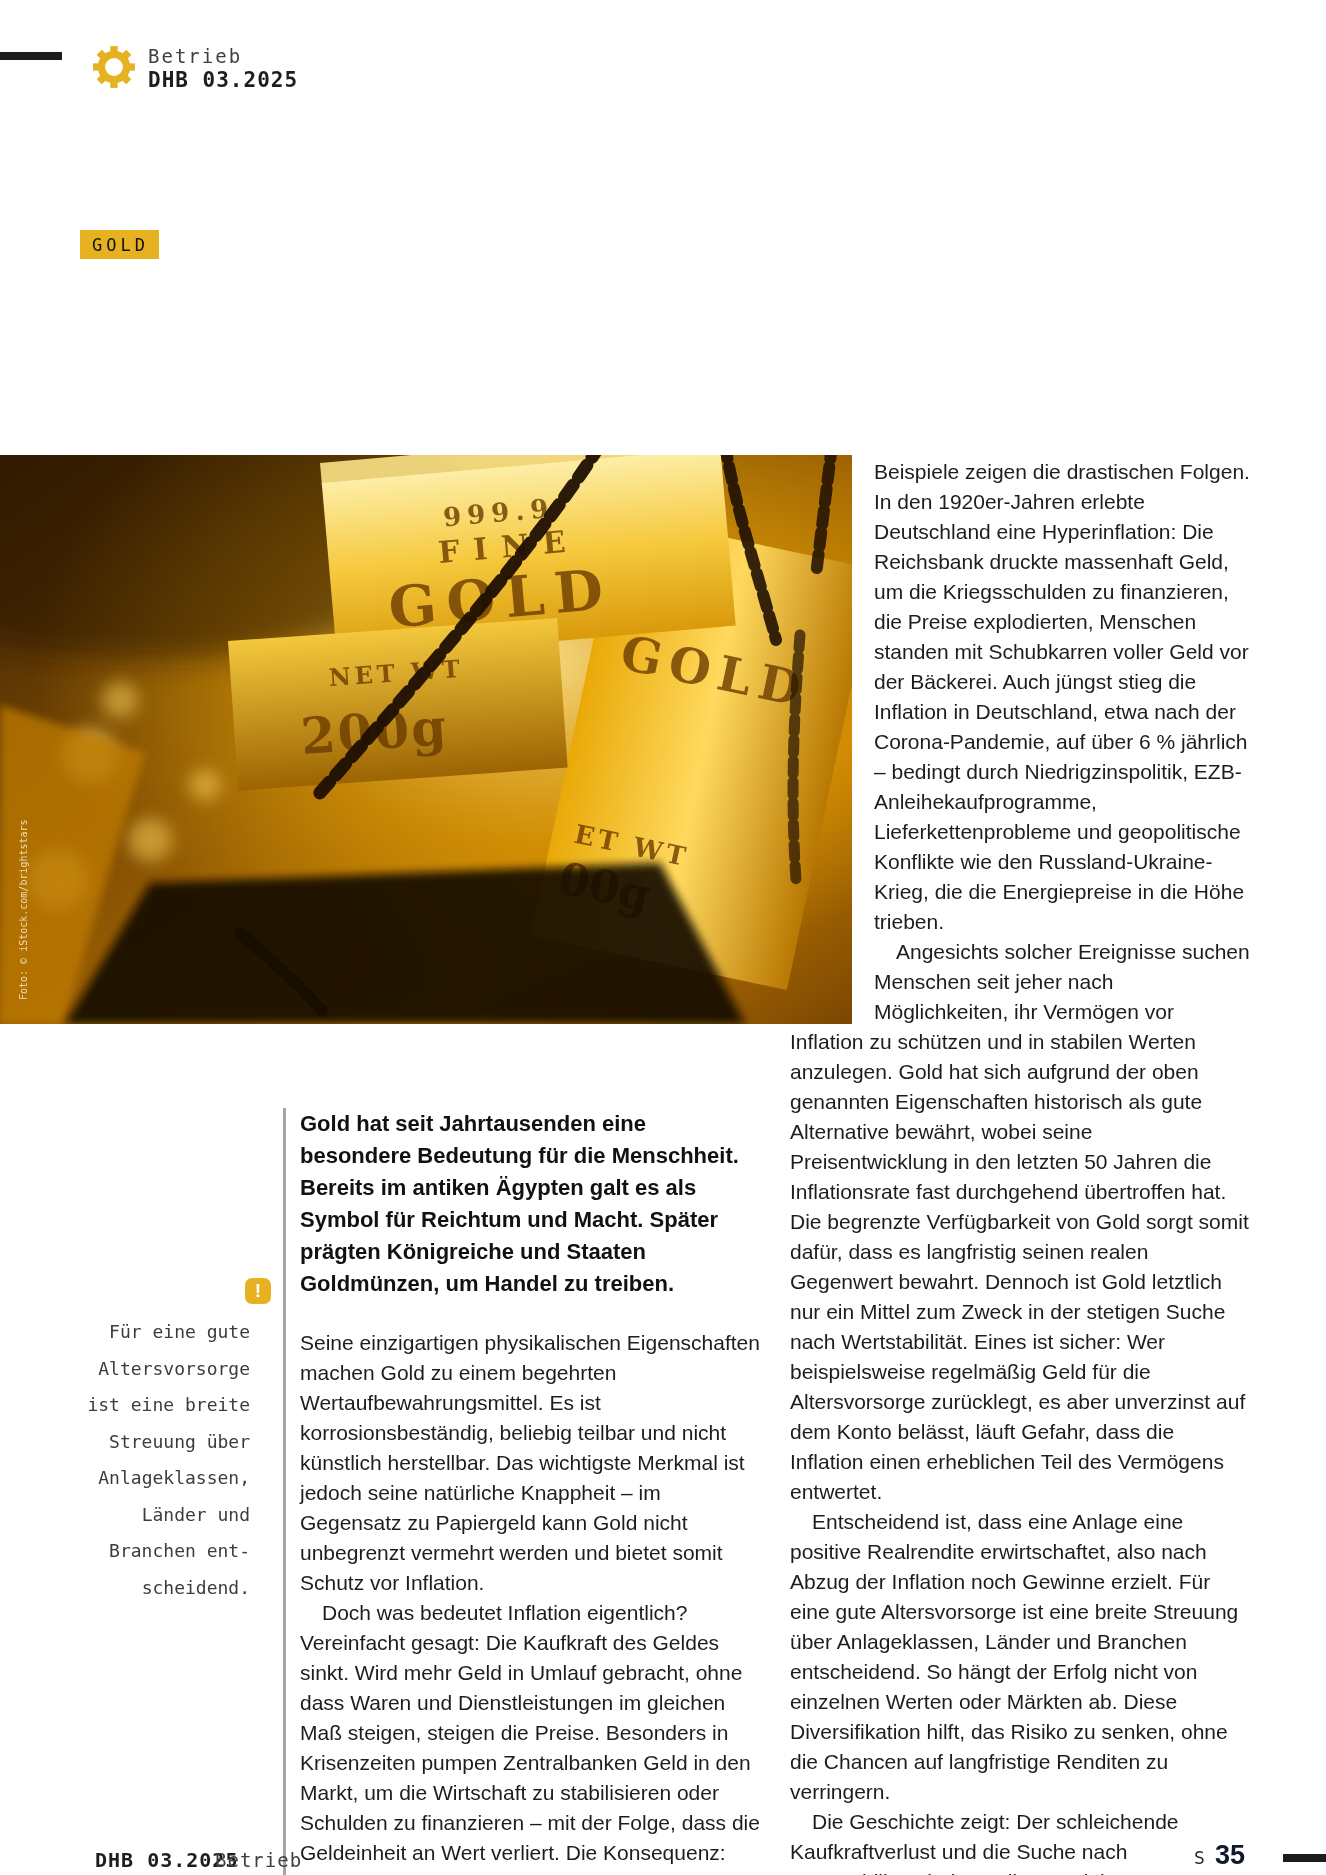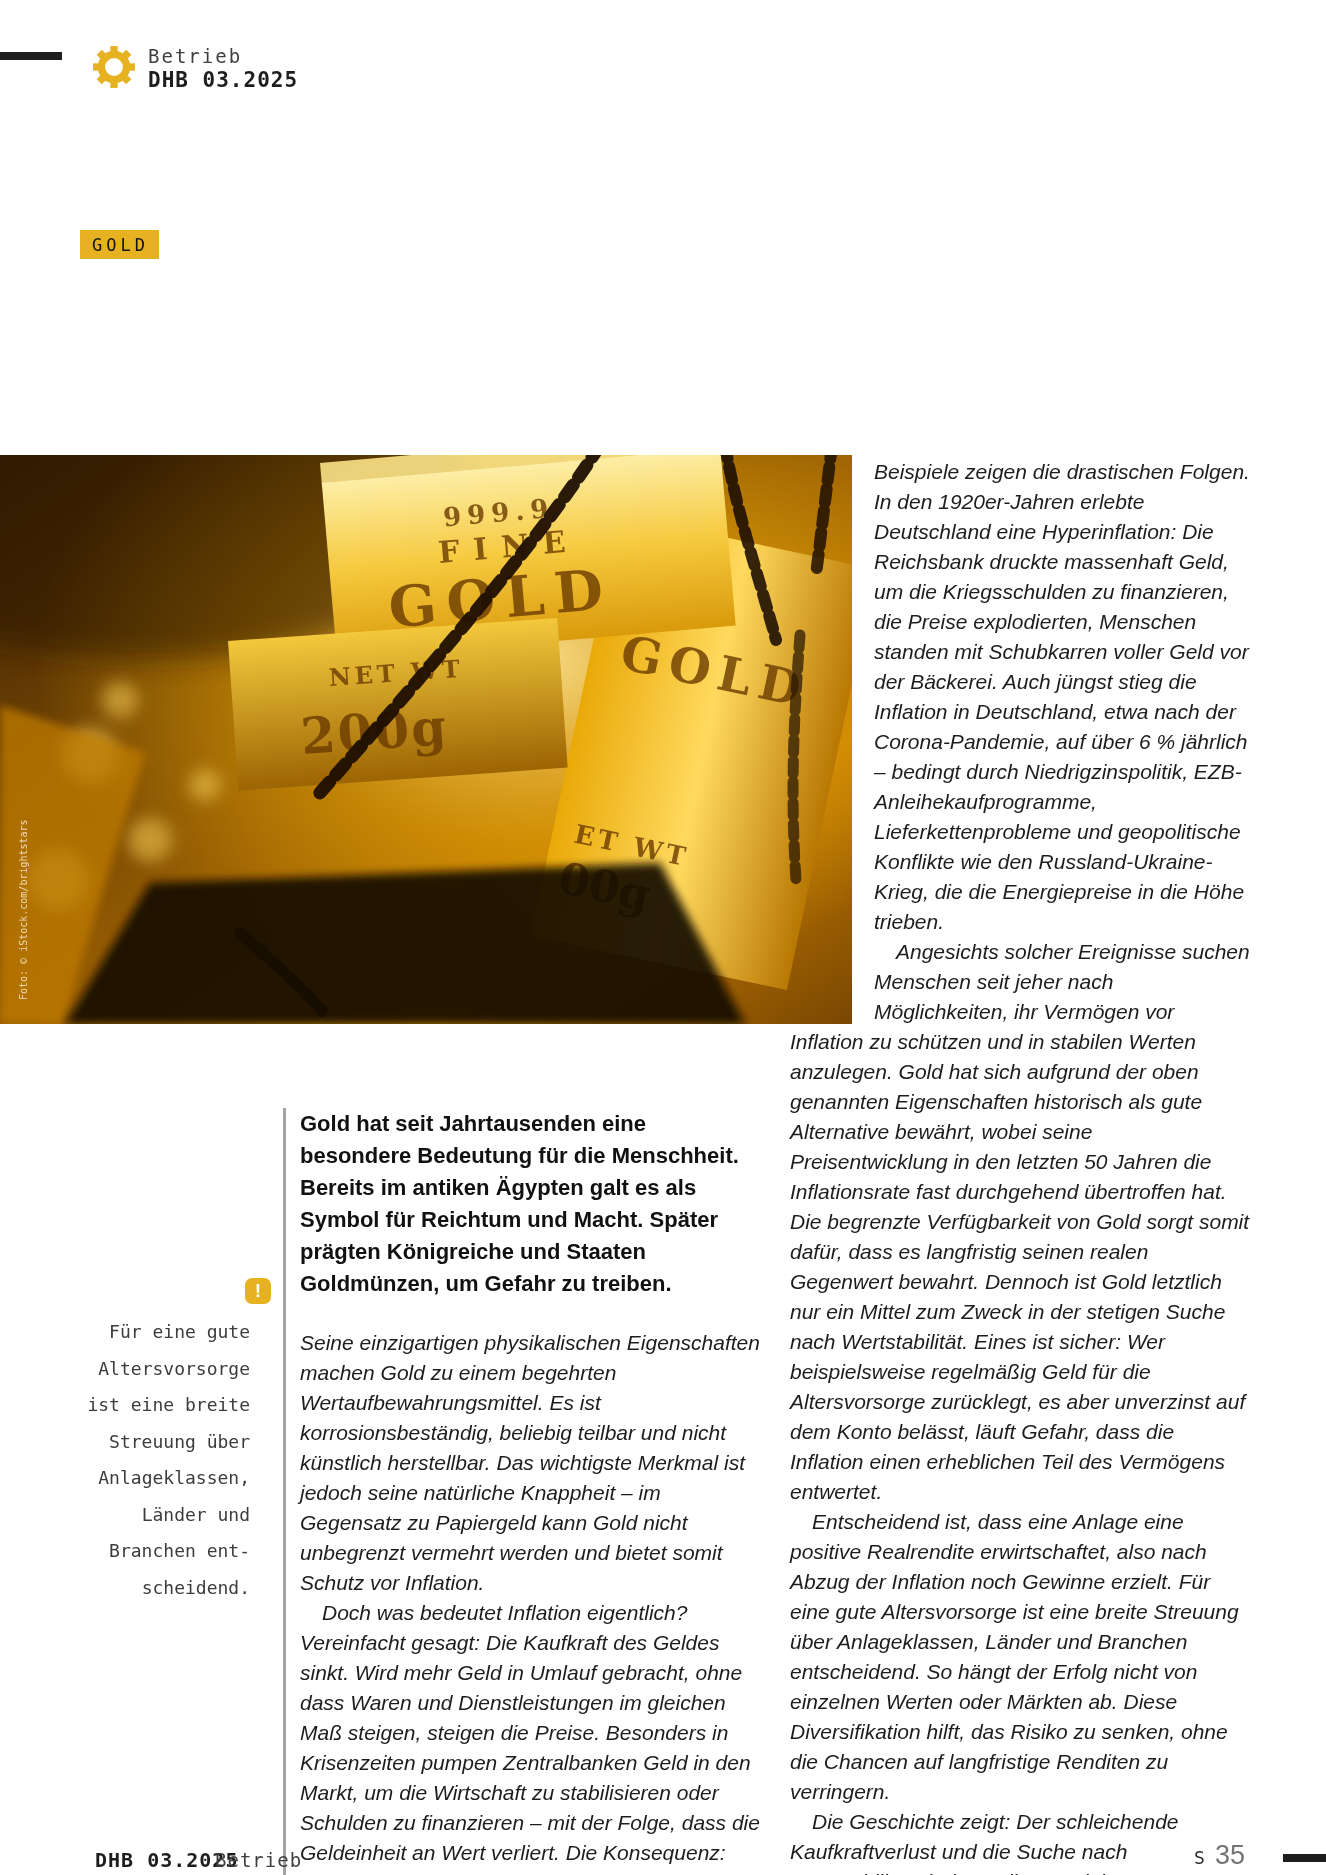--- a/index.html
+++ b/index.html
@@ -29,21 +29,21 @@
   
   .photo{position:absolute;left:0;top:443px;width:852px;height:569px;overflow:hidden;}
   .photo svg{display:block;}
   .photo-credit{position:absolute;left:18px;top:988px;transform:rotate(-90deg);
     transform-origin:0 0;font-family:"DejaVu Sans Mono",monospace;font-size:10px;
     color:#f3e6c9;opacity:.9;white-space:nowrap;}
 
   
   .body-text{font-size:21px;line-height:30px;color:#1d1d1b;
     font-family:"Liberation Sans",sans-serif;hyphens:auto;}
-  .body-text p{margin:0;font-style:italic;}
+  .body-text p{margin:0;}
   .body-text p.ind{text-indent:22px;}
 
   .col-right{position:absolute;left:790px;top:445px;width:460px;}
   .col-right .img-spacer{float:left;width:84px;height:568px;}
 
   .col-mid{position:absolute;left:283px;top:1096px;width:462px;
     border-left:3px solid #a5a5a5;padding-left:14px;}
   .intro{font-size:22px;line-height:32px;font-weight:bold;margin:0 0 28px 0;color:#111;}
 
   
@@ -54,21 +54,21 @@
     font-family:"DejaVu Sans Mono",monospace;font-size:18px;line-height:36.5px;
     color:#3c3c3c;white-space:pre-line;}
 
   
   .ft-issue{position:absolute;left:95px;top:1836px;font-family:"DejaVu Sans Mono",monospace;
     font-size:20px;font-weight:bold;letter-spacing:1px;color:#1d1d1b;}
   .ft-section{position:absolute;left:215px;top:1837px;font-family:"DejaVu Sans Mono",monospace;
     font-size:19px;letter-spacing:1px;color:#3f3f3f;}
   .ft-page{position:absolute;right:81px;top:1828px;display:flex;align-items:baseline;gap:10px;}
   .ft-page .s{font-family:"DejaVu Sans Mono",monospace;font-size:18px;color:#2a2a2a;}
-  .ft-page .num{font-size:27px;font-weight:normal;color:#737373;}
+  .ft-page .num{font-size:27px;font-weight:bold;color:#0f172a;}
 
   
   .emboss{font-family:"DejaVu Serif",serif;font-weight:bold;fill:#6b3c00;opacity:.8;}
 </style>
 </head>
 <body>
 
 <div class="page">
 
   <div class="rule-top-left"></div>
@@ -182,21 +182,21 @@
   <div class="col-right body-text">
     <div class="img-spacer"></div>
     <p>Beispiele zeigen die drastischen Folgen. In den 1920er-Jahren erlebte Deutschland eine Hyperinflation: Die Reichsbank druckte massenhaft Geld, um die Kriegsschulden zu finanzieren, die Preise explodierten, Menschen standen mit Schubkarren voller Geld vor der Bäckerei. Auch jüngst stieg die Inflation in Deutschland, etwa nach der Corona-Pandemie, auf über 6 % jährlich – bedingt durch Niedrigzinspolitik, EZB-Anleihekaufprogramme, Lieferkettenprobleme und geopolitische Konflikte wie den Russland-Ukraine-Krieg, die die Energiepreise in die Höhe trieben.</p>
     <p class="ind">Angesichts solcher Ereignisse suchen Menschen seit jeher nach Möglichkeiten, ihr Vermögen vor Inflation zu schützen und in stabilen Werten anzulegen. Gold hat sich aufgrund der oben genannten Eigenschaften historisch als gute Alternative bewährt, wobei seine Preisentwicklung in den letzten 50 Jahren die Inflationsrate fast durchgehend übertroffen hat. Die begrenzte Verfügbarkeit von Gold sorgt somit dafür, dass es langfristig seinen realen Gegenwert bewahrt. Dennoch ist Gold letztlich nur ein Mittel zum Zweck in der stetigen Suche nach Wertstabilität. Eines ist sicher: Wer beispielsweise regelmäßig Geld für die Altersvorsorge zurücklegt, es aber unverzinst auf dem Konto belässt, läuft Gefahr, dass die Inflation einen erheblichen Teil des Vermögens entwertet.</p>
     <p class="ind">Entscheidend ist, dass eine Anlage eine positive Realrendite erwirtschaftet, also nach Abzug der Inflation noch Gewinne erzielt. Für eine gute Altersvorsorge ist eine breite Streuung über Anlageklassen, Länder und Branchen entscheidend. So hängt der Erfolg nicht von einzelnen Werten oder Märkten ab. Diese Diversifikation hilft, das Risiko zu senken, ohne die Chancen auf langfristige Renditen zu verringern.</p>
     <p class="ind">Die Geschichte zeigt: Der schleichende Kaufkraftverlust und die Suche nach Wertstabilität sind ständige Begleiter. Wer frühzeitig investiert, kann sich davor schützen – sei es mit Gold oder anderen wertbeständigen Anlagen.</p>
 
   </div>
 
   <div class="col-mid">
-    <p class="intro">Gold hat seit Jahrtausenden eine besondere Bedeutung für die Menschheit. Bereits im antiken Ägypten galt es als Symbol für Reichtum und Macht. Später prägten Königreiche und Staaten Goldmünzen, um Gefahr zu treiben.</p>
+    <p class="intro">Gold hat seit Jahrtausenden eine besondere Bedeutung für die Menschheit. Bereits im antiken Ägypten galt es als Symbol für Reichtum und Macht. Später prägten Königreiche und Staaten Goldmünzen, um Handel zu treiben.</p>
     <div class="body-text">
       <p>Seine einzigartigen physikalischen Eigenschaften machen Gold zu einem begehrten Wertaufbewahrungsmittel. Es ist korrosionsbeständig, beliebig teilbar und nicht künstlich herstellbar. Das wichtigste Merkmal ist jedoch seine natürliche Knappheit – im Gegensatz zu Papiergeld kann Gold nicht unbegrenzt vermehrt werden und bietet somit Schutz vor Inflation.</p>
       <p class="ind">Doch was bedeutet Inflation eigentlich? Vereinfacht gesagt: Die Kaufkraft des Geldes sinkt. Wird mehr Geld in Umlauf gebracht, ohne dass Waren und Dienstleistungen im gleichen Maß steigen, steigen die Preise. Besonders in Krisenzeiten pumpen Zentralbanken Geld in den Markt, um die Wirtschaft zu stabilisieren oder Schulden zu finanzieren – mit der Folge, dass die Geldeinheit an Wert verliert. Die Konsequenz: Man zahlt für alltägliche Güter mehr als zuvor. Historische</p>
     </div>
   </div>
 
   <div class="pq-icon">!</div>
   <div class="pullquote">Für eine gute
 Altersvorsorge
 ist eine breite

